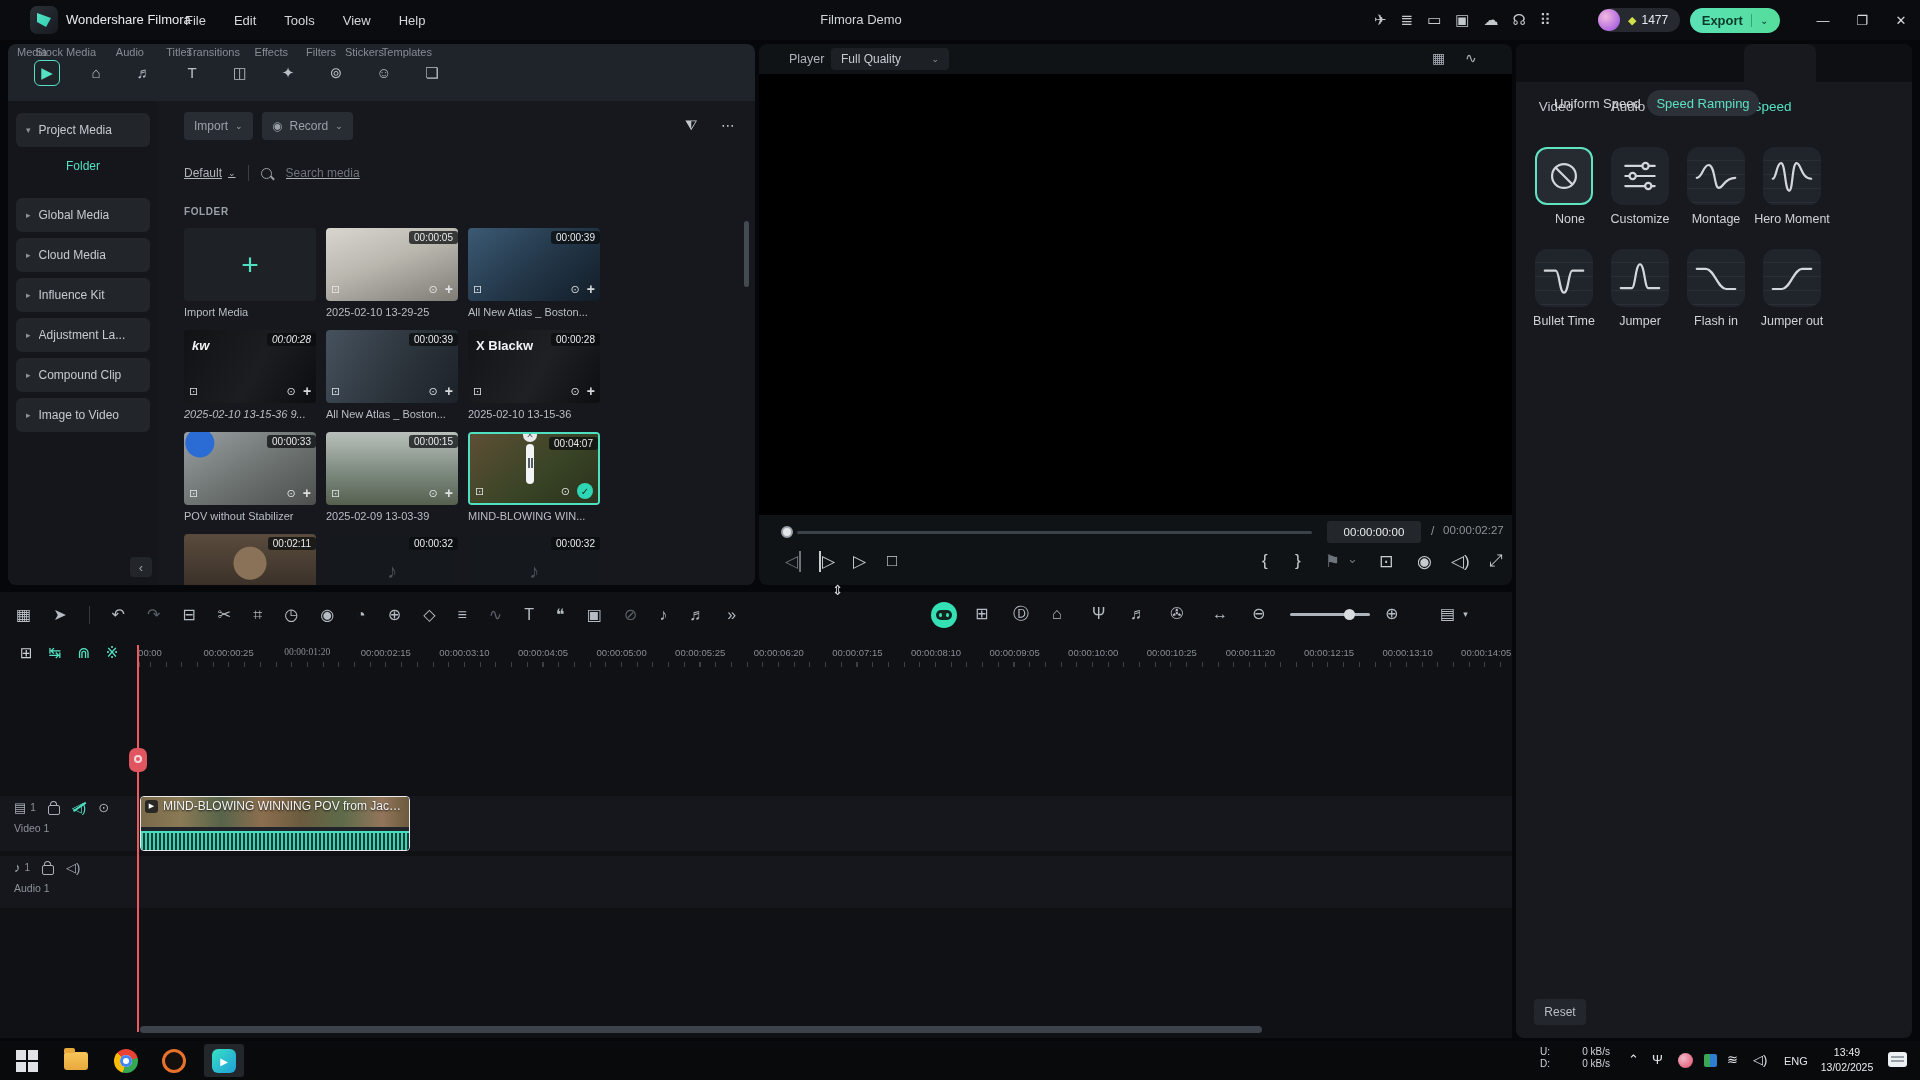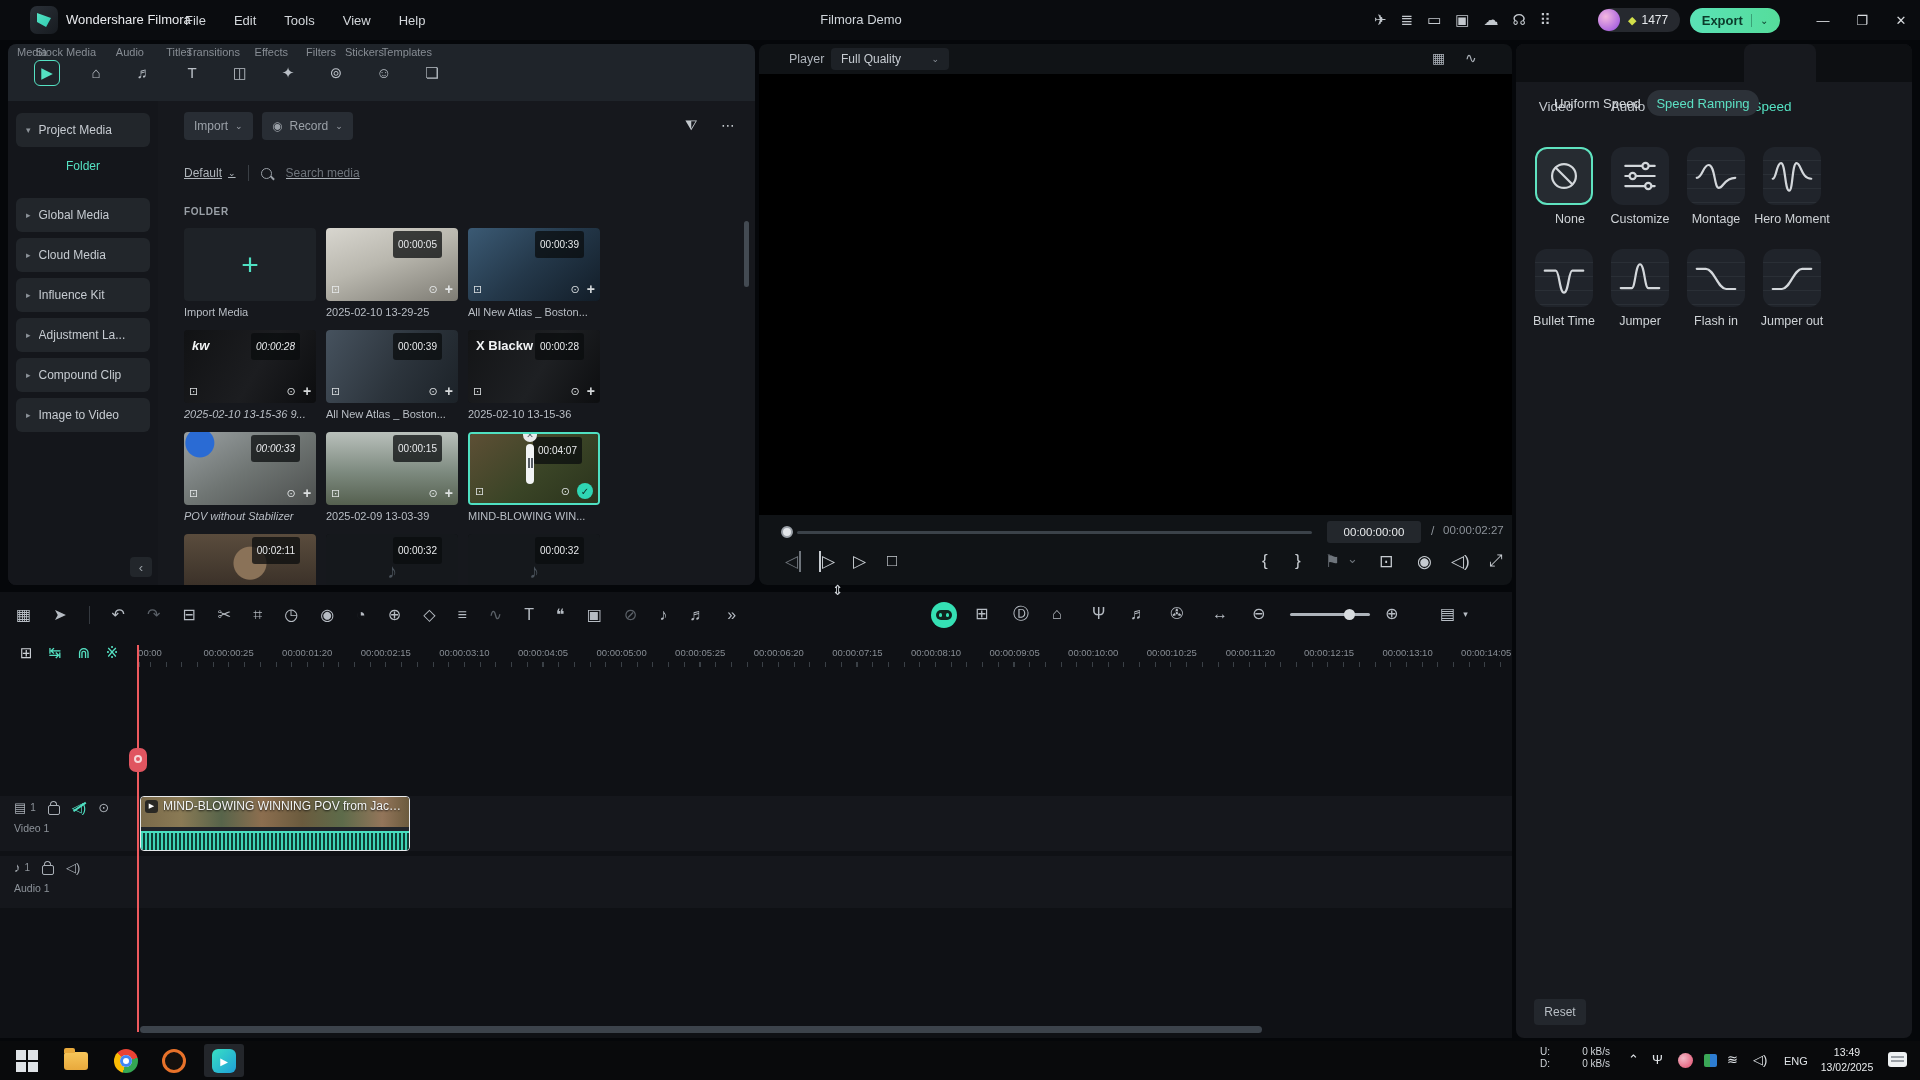--- a/index.html
+++ b/index.html
@@ -63,21 +63,21 @@
   .search-ic{width:9px;height:9px;border:1.5px solid #9aa0a7;border-radius:50%;position:relative;}
   .search-ic::after{content:"";position:absolute;left:8px;top:8px;width:5px;height:1.5px;background:#9aa0a7;transform:rotate(45deg);}
   #search-input{background:transparent;border:none;outline:none;color:#c6cbd1;font-size:12px;width:200px;
     font-family:"Liberation Sans",sans-serif;}
   #search-input::placeholder{color:#6e747b;}
   #folder-label{position:absolute;left:26px;top:105px;font-size:10px;font-weight:bold;letter-spacing:.6px;color:#9aa0a7;}
   .tile{position:absolute;width:132px;cursor:pointer;}
   .thumb{position:relative;width:132px;height:73px;border-radius:4px;background:#101215;overflow:hidden;box-sizing:border-box;}
   .thumb.sel{border:2px solid #4fe0c2;}
   .pic{position:absolute;inset:0;}
-  .dur{position:absolute;right:16px;top:3px;background:rgba(10,12,14,.75);border-radius:3px;padding:8px 5px;
+  .dur{position:absolute;right:0;top:3px;background:rgba(10,12,14,.75);border-radius:3px;padding:1px 5px;
     font-size:10px;color:#e8eaec;}
   .ov-tl{position:absolute;left:5px;bottom:5px;font-size:11px;color:rgba(235,238,240,.9);}
   .ov-br{position:absolute;right:5px;bottom:4px;display:flex;gap:7px;align-items:center;font-size:11px;color:rgba(235,238,240,.9);}
   .plus{font-size:14px;font-weight:bold;}
   .chk{width:16px;height:16px;border-radius:50%;background:#2fd6b4;color:#0c2b22;font-size:10px;display:flex;align-items:center;justify-content:center;font-weight:bold;}
   .tlabel{margin-top:5px;font-size:11px;color:#b9bec5;width:132px;}
   .ovtext{position:absolute;left:8px;top:8px;font-size:13px;font-weight:bold;color:#f2f4f5;}
   .import-thumb{display:flex;align-items:center;justify-content:center;background:#1e2227;}
   .import-thumb .plus-big{font-size:30px;color:#4fe0c2;font-weight:300;}
   .mnote{position:absolute;left:50%;top:50%;transform:translate(-50%,-50%);font-size:20px;color:#4a525b;}
@@ -403,21 +403,21 @@
                 <span class="ovtext">X Blackw</span>
                 <span class="dur">00:00:28</span>
                 <span class="ov-tl">⊡</span>
                 <div class="ov-br">
                   <span>⊙</span>
                   <span class="plus">+</span>
                 </div>
               </div>
               <div class="tlabel ellip">2025-02-10 13-15-36</div>
             </div>
-            <div class="tile" style="left: 26px; top: 331px; font-style: italic;">
+            <div class="tile" style="left: 26px; top: 331px;">
               <div class="thumb">
                 <div class="pic" style="background: radial-gradient(circle at 12% 15%, rgb(42, 107, 212) 0px, rgb(42, 107, 212) 14px, transparent 15px), linear-gradient(150deg, rgb(154, 160, 162), rgb(111, 117, 115) 50%, rgb(76, 79, 78));"></div>
                 <span class="dur">00:00:33</span>
                 <span class="ov-tl">⊡</span>
                 <div class="ov-br">
                   <span>⊙</span>
                   <span class="plus">+</span>
                 </div>
               </div>
               <div class="tlabel ellip">POV without Stabilizer</div>
@@ -633,21 +633,21 @@
     </div>
     <div id="track-tools">
         <span class="tt white">⊞</span>
         <span class="tt">↹</span>
         <span class="tt">⋒</span>
         <span class="tt">※</span>
       </div>
     <div id="ruler">
         <span class="rlb" style="left: 15px;">00:00</span>
         <span class="rlb" style="left: 93.6px;">00:00:00:25</span>
-        <span class="rlb" style="left: 172.2px;">00:00:01:20</span>
+        <span class="rlb" style="left: 172.2px; font-family: Liberation Serif, serif;">00:00:01:20</span>
         <span class="rlb" style="left: 250.8px;">00:00:02:15</span>
         <span class="rlb" style="left: 329.4px;">00:00:03:10</span>
         <span class="rlb" style="left: 408px;">00:00:04:05</span>
         <span class="rlb" style="left: 486.6px;">00:00:05:00</span>
         <span class="rlb" style="left: 565.2px;">00:00:05:25</span>
         <span class="rlb" style="left: 643.8px;">00:00:06:20</span>
         <span class="rlb" style="left: 722.4px;">00:00:07:15</span>
         <span class="rlb" style="left: 801px;">00:00:08:10</span>
         <span class="rlb" style="left: 879.6px;">00:00:09:05</span>
         <span class="rlb" style="left: 958.2px;">00:00:10:00</span>

